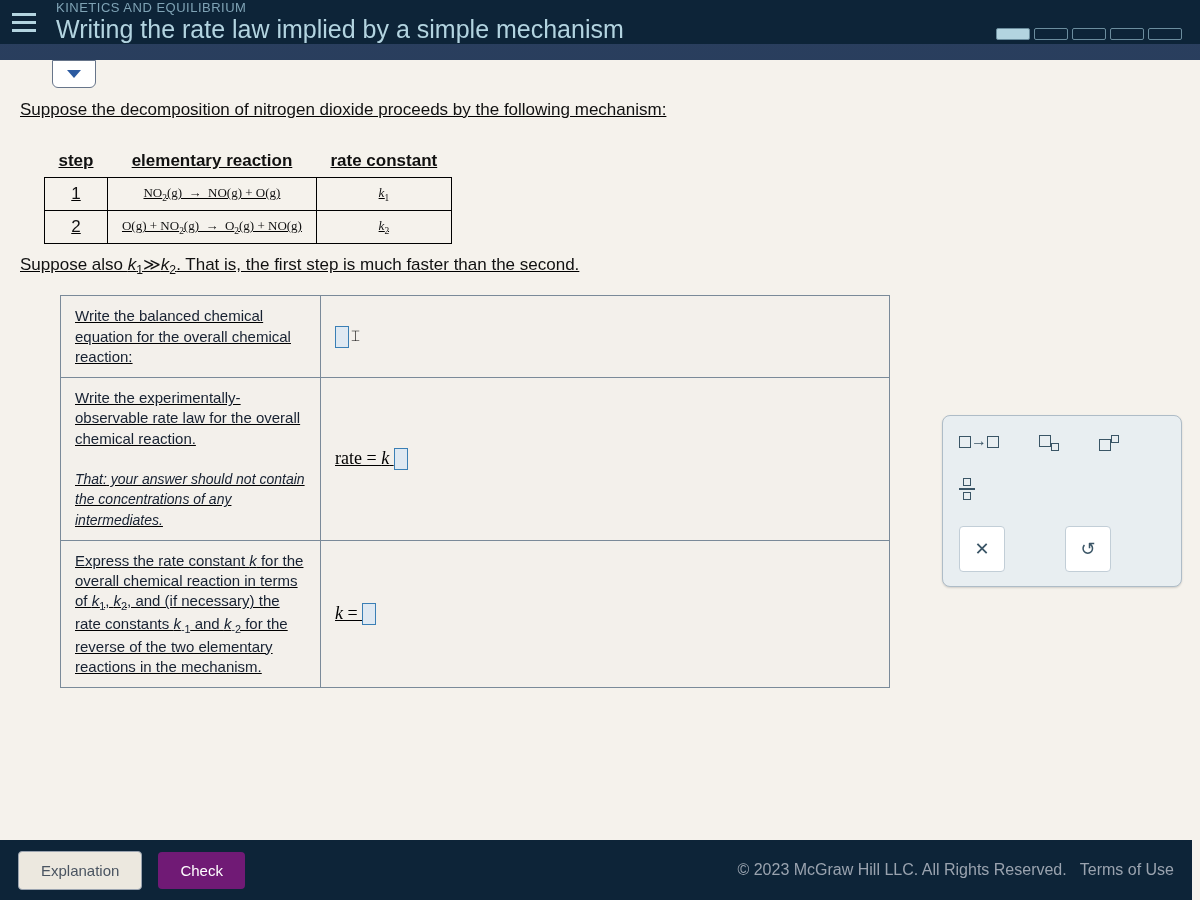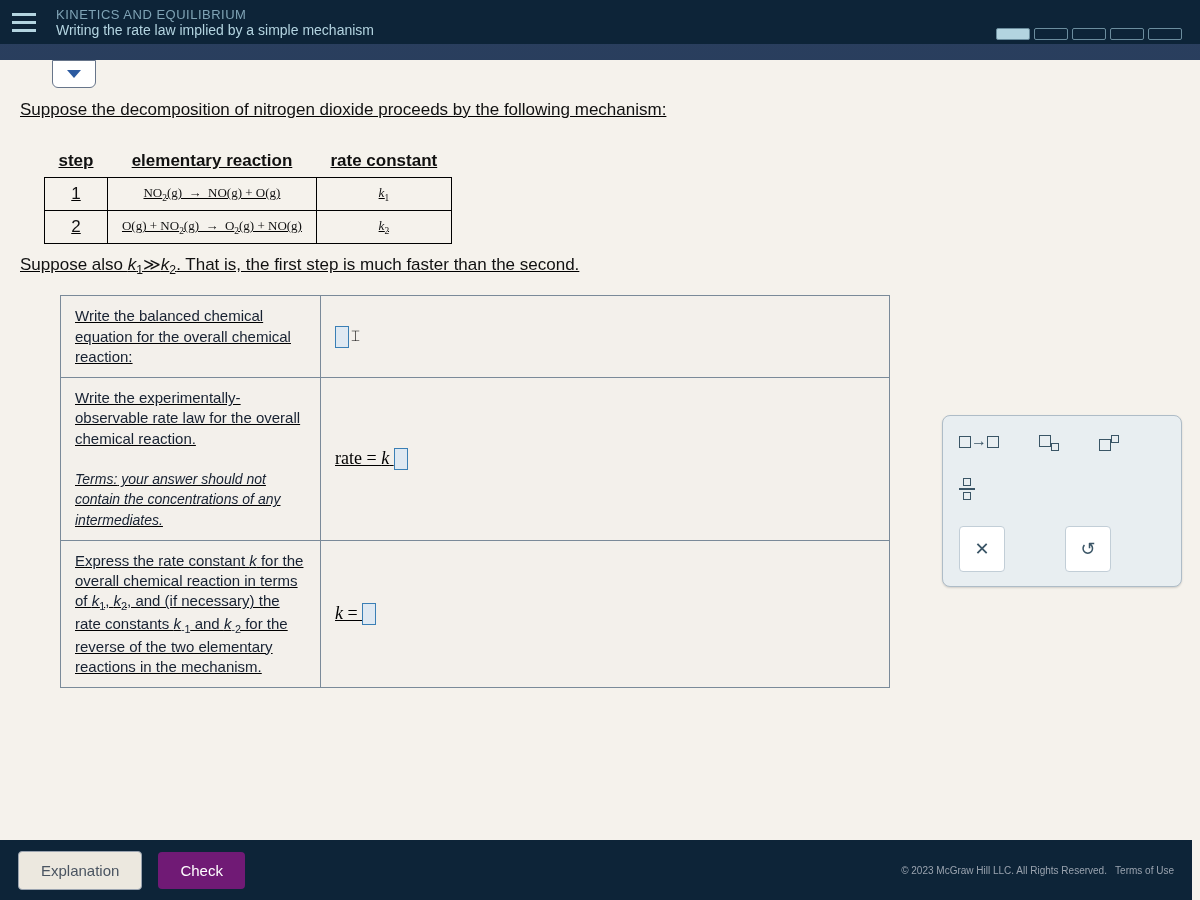--- a/index.html
+++ b/index.html
@@ -31,21 +31,21 @@
     width: 24px;
     height: 3px;
     background: #b3d4e0;
   }
   .breadcrumb {
     font-size: 13px;
     text-transform: uppercase;
     color: #7fa3b5;
     letter-spacing: 0.5px;
   }
-  .title-line { font-size: 14px; color: #b3d4e0; }
+  .title-line { font-size: 25px; color: #b3d4e0; }
   .progress-bar {
     position: absolute;
     right: 18px;
     top: 28px;
     display: flex;
     gap: 4px;
   }
   .progress-bar .seg {
     width: 34px;
     height: 12px;
@@ -204,21 +204,21 @@
     background: #ece8df;
     color: #4a5461;
     border: 1px solid #9aa3af;
   }
   .btn-check {
     background: #701a75;
     color: #fff;
   }
   .copyright {
     margin-left: auto;
-    font-size: 10px;
+    font-size: 16px;
     color: #9aa3af;
   }
   .copyright a { color:#9aa3af; text-decoration:none; }
 </style>
 </head>
 <body>
 
 <div class="top-bar">
   <div class="hamburger">
     <span></span>
@@ -275,21 +275,21 @@
           <tr>
         <td class="prompt">Write the balanced chemical equation for the overall chemical reaction:</td>
         <td class="input-cell">
           <span class="placeholder-box"></span><span class="cursor-icon">⌶</span>
         </td>
       </tr>
       <tr>
         <td class="prompt">
           <span>Write the experimentally-observable rate law for the overall chemical reaction.</span>
           <br><br>
-          <span class="note"><i>Terms:</i><span> your answer should not contain the concentrations of any intermediates.</span></span>
+          <span class="note"><i>That:</i><span> your answer should not contain the concentrations of any intermediates.</span></span>
         </td>
         <td class="input-cell">
           rate = <i>k</i> <span class="placeholder-box"></span>
         </td>
       </tr>
       <tr>
         <td class="prompt">
           Express the rate constant <i>k</i> for the overall chemical reaction in terms of <i>k</i><sub>1</sub>, <i>k</i><sub>2</sub>, and (if necessary) the rate constants <i>k</i><sub>-1</sub> and <i>k</i><sub>-2</sub> for the reverse of the two elementary reactions in the mechanism.
         </td>
         <td class="input-cell">

